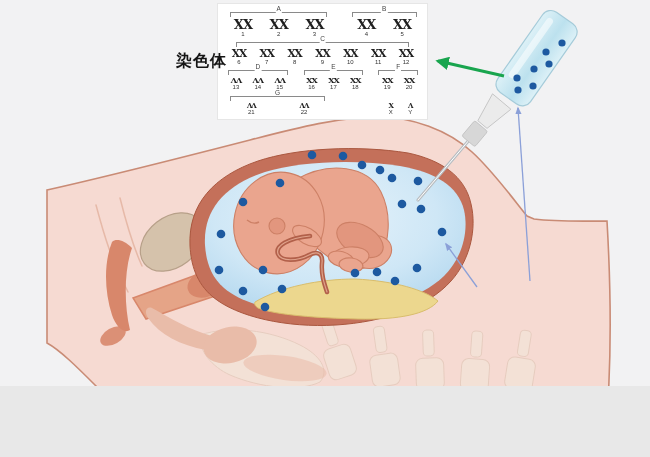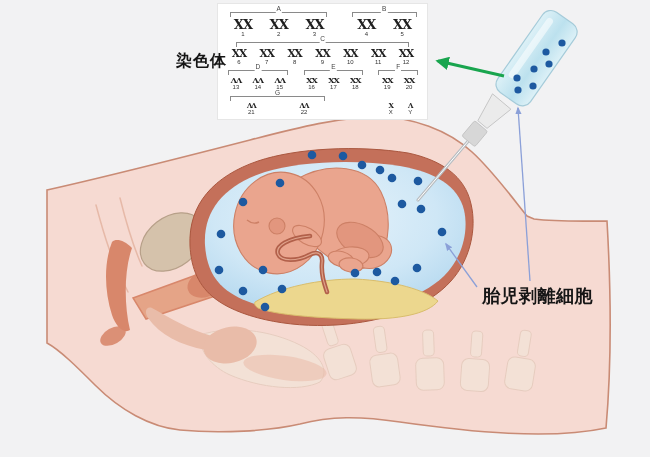--- a/index.html
+++ b/index.html
@@ -1,16 +1,16 @@
 <!DOCTYPE html>
 <html style="--bg: #f2f2f3; --body: #f6dad2; --body_line: #c98b75; --uterus_wall: #c4705a; --uterus_line: #aa573f; --placenta: #ecd78e; --placenta_line: #d9bd6c; --fetus: #eaa58e; --fetus_shade: #e2967e; --fetus_line: #cd8066; --cord: #b2604a; --cord_hi: #e0a38c; --cell: #1d59a0; --fluid_center: #e6f3fb; --fluid_mid: #cfe7f6; --fluid_edge: #a9d2ec; --tube_light: #ddf1f7; --tube_dark: #bce1ee; --tube_line: #a5cbd9; --metal: #ebebeb; --metal_dark: #d7d7d7; --metal_line: #bfbfbf; --needle: #b9bec2; --arrow_green: #19a54e; --pointer_blue: #8ba0d8; --spine: #f3e3d7; --spine_line: #e4cabc; --organ_dark: #d8876b; --organ_mid: #e5a487; --organ_light: #e9bca9; --bladder: #d5c2ab; --bladder_line: #b7a089; --crease: #e6b9a8;"><head>
 <meta charset="utf-8">
 <style>
   html,body{margin:0;padding:0;background:#e8e8e8;}
-  #stage{position:relative;width:650px;height:457px;overflow:hidden;
+  #stage{position:relative;width:650px;height:386px;overflow:hidden;
          background:var(--bg,#f2f2f3);font-family:"Liberation Sans","DejaVu Sans",sans-serif;}
   #scene{position:absolute;left:0;top:0;}
 
   
   .jp-label{position:absolute;color:#151515;font-weight:bold;line-height:1;white-space:nowrap;}
   #chromosome-label{left:176px;top:53px;font-size:16px;letter-spacing:1px;}
   #fetal-cells-label{left:482px;top:287px;font-size:18px;letter-spacing:0.5px;}
 
   
   #karyotype-box{position:absolute;left:217px;top:3px;width:211px;height:117px;
@@ -364,15 +364,14 @@
             <div class="kitem">
               <div class="kglyph">Λ</div>
               <div class="knum">Y</div>
             </div>
           </div>
         </div>
       </div>
     </div>
 
 <div id="chromosome-label" class="jp-label">染色体</div>
-<div id="fetal-cells-label" class="jp-label">胎児剥離細胞</div>
 
 </div>
 
 </body></html>

